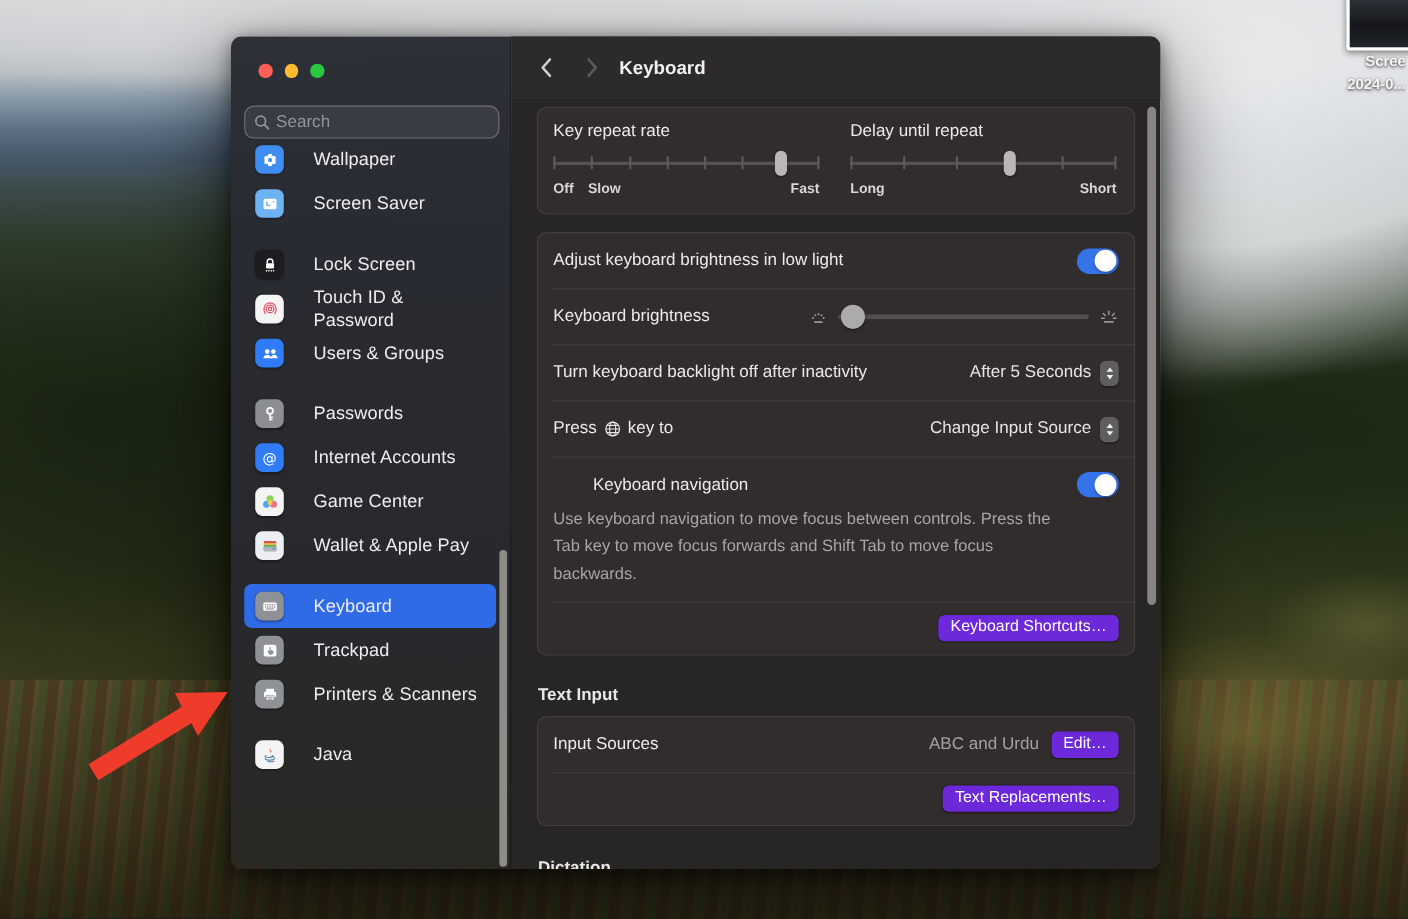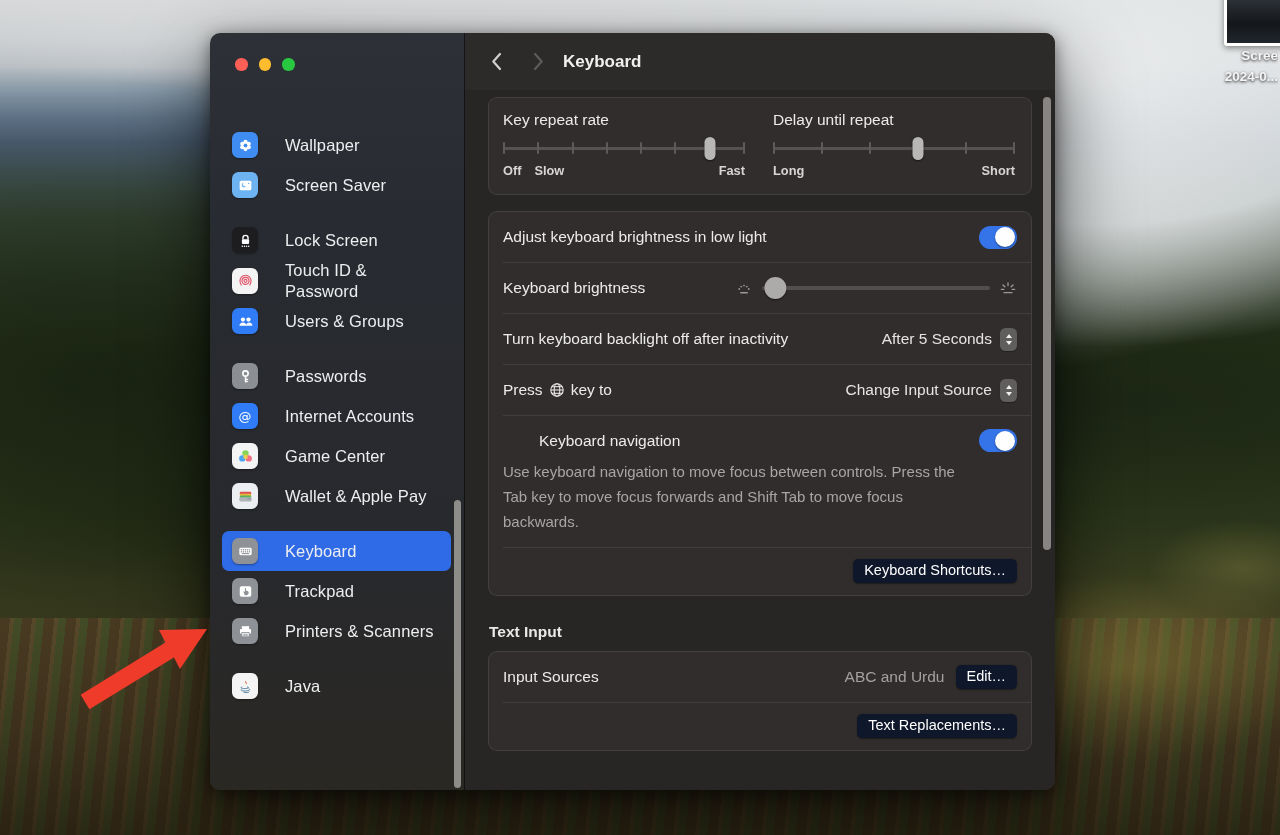--- a/index.html
+++ b/index.html
@@ -123,21 +123,21 @@
       display:flex; flex-direction:column; align-items:center; justify-content:center; gap:3px;
       box-shadow:0 1px 1px rgba(0,0,0,.3); }
   .tri-up { width:0; height:0; border-left:3.5px solid transparent;
       border-right:3.5px solid transparent; border-bottom:4.5px solid #f0efee; }
   .tri-down { width:0; height:0; border-left:3.5px solid transparent;
       border-right:3.5px solid transparent; border-top:4.5px solid #f0efee; }
   .nav-block { padding:13px 14px 12px 14px; }
   .nav-toggle-row { display:flex; align-items:center; justify-content:space-between;margin-left:36px; }
   .nav-desc { margin-top:7px; width:478px; color:#a8a6a4; font-size:15px; line-height:1.68; }
   .btn-row { display:flex; justify-content:flex-end; padding:11px 14px 12px; }
-  .mac-btn { background:#0f172a; color:#ffffff; font-size:14.5px; font-family:inherit;
+  .mac-btn { background:#6d28d9; color:#ffffff; font-size:14.5px; font-family:inherit;
       border:none; border-radius:5.5px; padding:3.5px 11px 4.5px;
       box-shadow:0 .5px 1.5px rgba(0,0,0,.4); cursor:default; }
   .section-h { margin:27px 0 10px 1px; color:#eae8e7; font-size:15.5px; font-weight:bold; }
   .gray-value { color:#a3a19f; font-size:15.5px; }
   .main-scrollbar { position:absolute; right:4px; top:64px; width:8px; height:453px;
       border-radius:4.5px; background:#918f8d; opacity:.9; }
 
   .arrow-svg { position:absolute; left:0; top:0; pointer-events:none; }
   svg { display:block; }
 </style>
@@ -164,20 +164,29 @@
 
   <div class="window">
 
     <div class="sidebar">
       <div class="traffic">
         <div class="tl tl-close"></div>
         <div class="tl tl-min"></div>
         <div class="tl tl-zoom"></div>
       </div>
 
+      <div class="search-field">
+        <span>
+          <svg width="14" height="14" viewBox="0 0 14 14">
+              <circle cx="6" cy="6" r="4.4" fill="none" stroke="#8f959d" stroke-width="1.6"></circle>
+              <line x1="9.4" y1="9.4" x2="13" y2="13" stroke="#8f959d" stroke-width="1.8" stroke-linecap="round"></line>
+            </svg>
+        </span>
+        <input type="text" placeholder="Search" style="">
+      </div>
 
       <div class="side-list">
         <div class="side-group">
           <div class="side-row">
             <span class="side-icon" style="background:#3f8cf3">
               <svg width="17" height="17" viewBox="0 0 16 16">
                   <g fill="#fff">
                     <circle cx="8" cy="4.6" r="2"></circle>
                     <circle cx="11" cy="6.4" r="2"></circle>
                     <circle cx="11" cy="9.6" r="2"></circle>
@@ -515,20 +524,21 @@
               <span class="gray-value">ABC and Urdu</span>
               <button class="mac-btn">Edit…</button>
             </span>
           </div>
           <div class="divider"></div>
           <div class="btn-row">
             <button class="mac-btn">Text Replacements…</button>
           </div>
         </div>
 
+        <div class="section-h" style="margin-top:30px;">Dictation</div>
       </div>
 
       <div class="main-scrollbar"></div>
     </div>
   </div>
 
   <svg class="arrow-svg" width="1280" height="835" viewBox="0 0 1280 835">
     <polygon points="80.6,694.7 165.4,642.6 159,630 207,629 180,669 173.9,657.4 89.4,709.3" fill="#ee3b2a"></polygon>
   </svg>
 </div>

